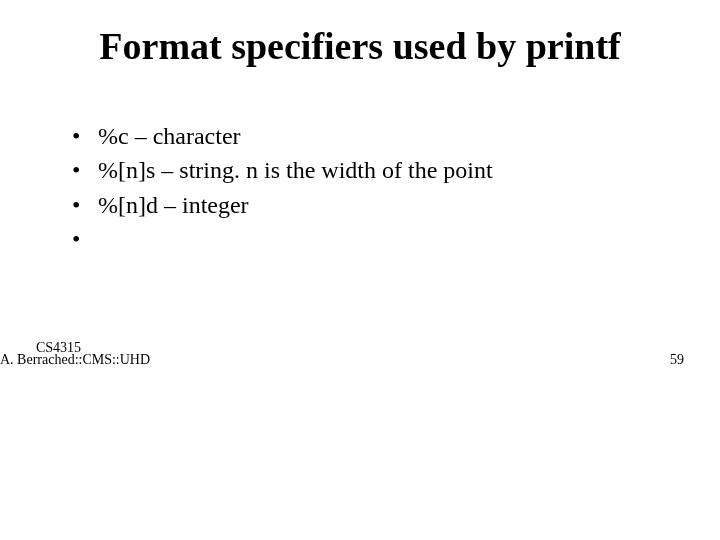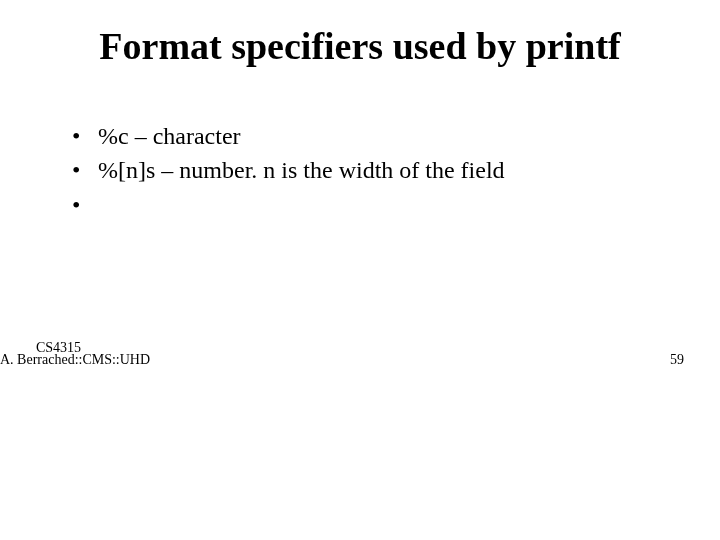--- a/index.html
+++ b/index.html
@@ -101,21 +101,24 @@
 <div class="slide">
 
   <div class="title">Format specifiers used by printf</div>
 
   <div class="body">
     <ul class="top">
       <li>
         <span>%c – character</span>
       </li>
       <li>
-        <span>%[n]s – number. n is the width of the field</span>
+        <span>%[n]s – string. n is the width of the point</span>
+      </li>
+      <li>
+        <span>%[n]d – integer</span>
       </li>
       <li>
       </li>
     </ul>
   </div>
 
   <div class="footer">
     <span class="left">CS4315</span>
     <span class="center">A. Berrached::CMS::UHD</span>
     <span class="right">59</span>

